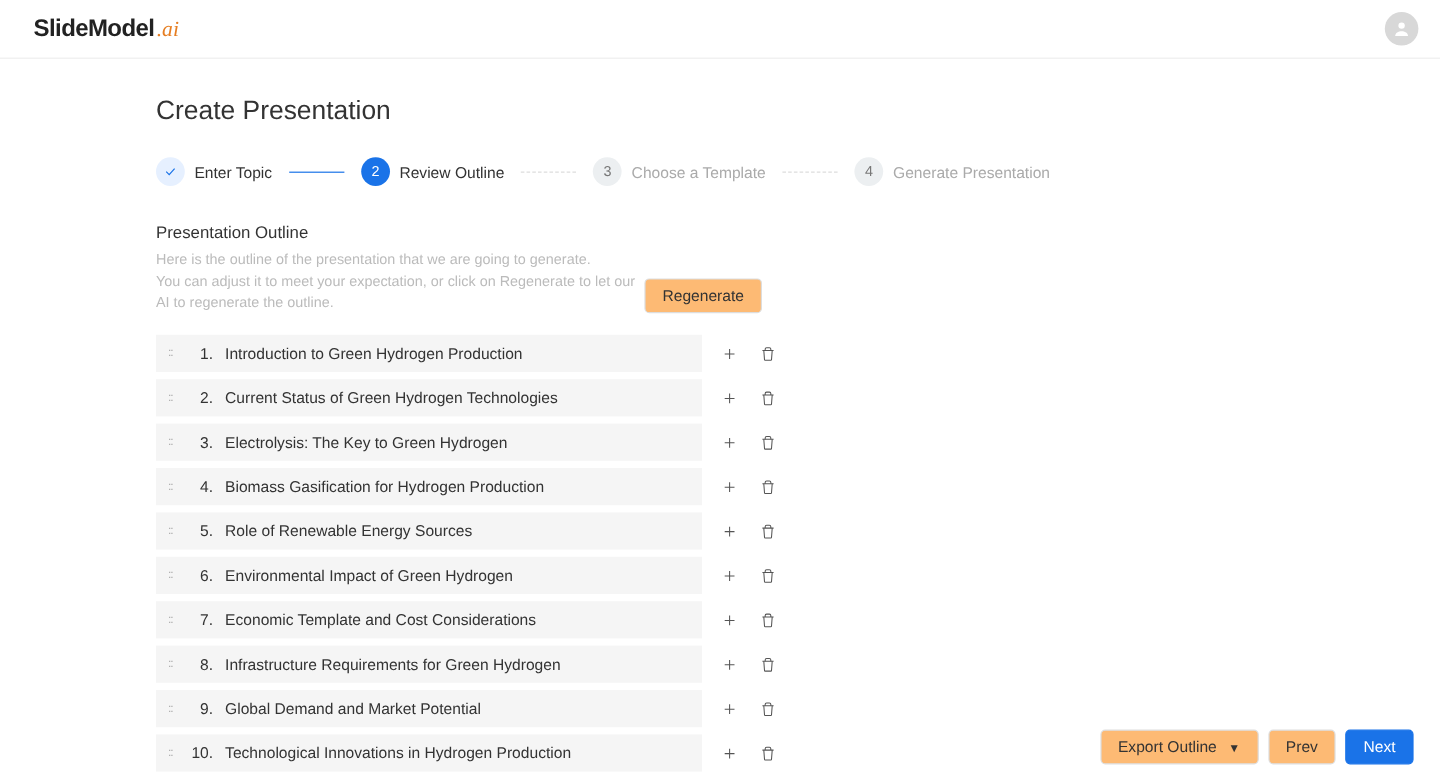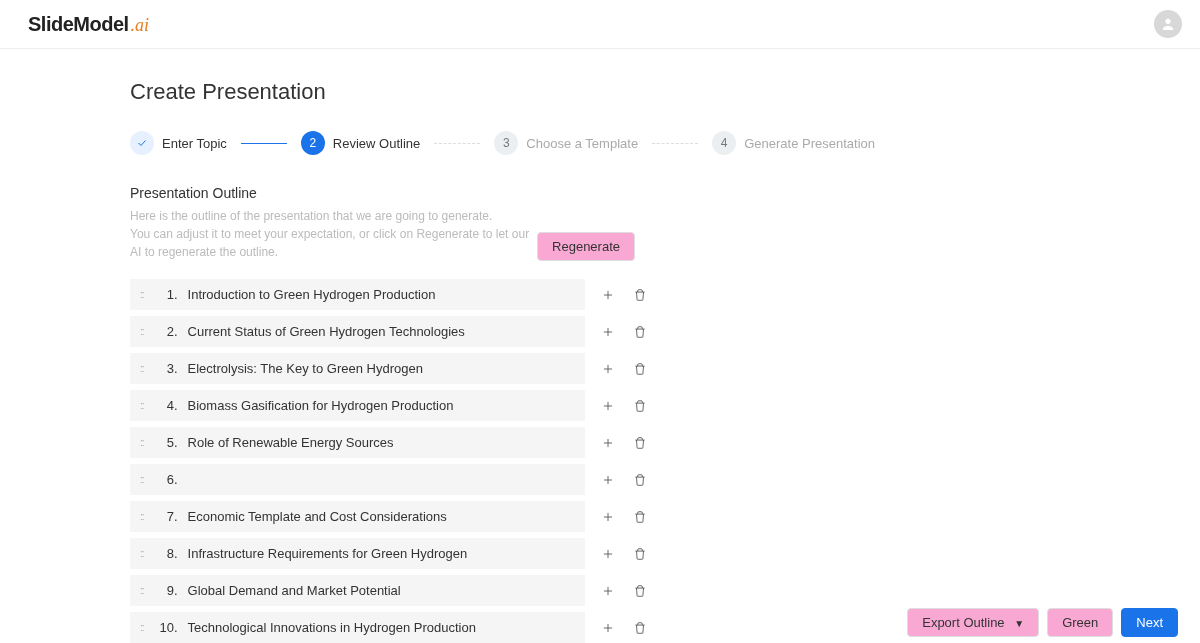--- a/index.html
+++ b/index.html
@@ -41,21 +41,21 @@
 .step-line.solid { background: #1a73e8; }
 .step-line.dashed { background: none; border-top: 1px dashed #ddd; height: 0; }
 
 .section-title { font-size: 14px; color: #333; margin-bottom: 6px; }
 .section-desc { font-size: 12px; color: #bbb; line-height: 1.5; }
 
 .outline-header { display: flex; justify-content: space-between; align-items: flex-end; margin-bottom: 18px; width: 505px; position: relative; }
 .outline-header .desc-wrap { max-width: 430px; }
 
 .btn {
-  border: 1px solid #ddd; background: #f9a8d4; color: #333;
+  border: 1px solid #ddd; background: #fdba74; color: #333;
   padding: 6px 14px; font-size: 13px; border-radius: 4px; cursor: pointer;
 }
 .btn-primary { background: #1a73e8; border-color: #1a73e8; color: #fff; }
 .regen-btn { white-space: nowrap; }
 
 .outline-list { display: flex; flex-direction: column; gap: 6px; margin-bottom: 24px; }
 .outline-row { display: flex; align-items: center; gap: 10px; }
 .outline-item {
   flex: 0 0 455px; display: flex; align-items: center;
   background: #f5f5f5; padding: 8px 12px 8px 10px;
@@ -242,20 +242,21 @@
                   <path d="M8 7V5a2 2 0 0 1 2-2h4a2 2 0 0 1 2 2v2"></path>
                   <path d="M6 7l1 13a1 1 0 0 0 1 1h8a1 1 0 0 0 1-1l1-13"></path>
                 </svg>
               </span>
             </div>
           </div>
           <div class="outline-row">
             <div class="outline-item">
               <span class="drag-handle">::</span>
               <span class="item-num">6.</span>
+              <span class="item-text">Environmental Impact of Green Hydrogen</span>
             </div>
             <div class="row-actions">
               <span class="icon-btn">
                 <svg viewBox="0 0 24 24">
                   <line x1="12" y1="5" x2="12" y2="19"></line>
                   <line x1="5" y1="12" x2="19" y2="12"></line>
                 </svg>
               </span>
               <span class="icon-btn">
                 <svg viewBox="0 0 24 24">
@@ -357,15 +358,15 @@
         </div>
     </div>
   </div>
 </div>
 
 <div class="footer">
   <button class="btn export-btn">
     <span>Export Outline</span>
     <span class="caret">▼</span>
   </button>
-  <button class="btn">Green</button>
+  <button class="btn">Prev</button>
   <button class="btn btn-primary">Next</button>
 </div>
 
 </body></html>

